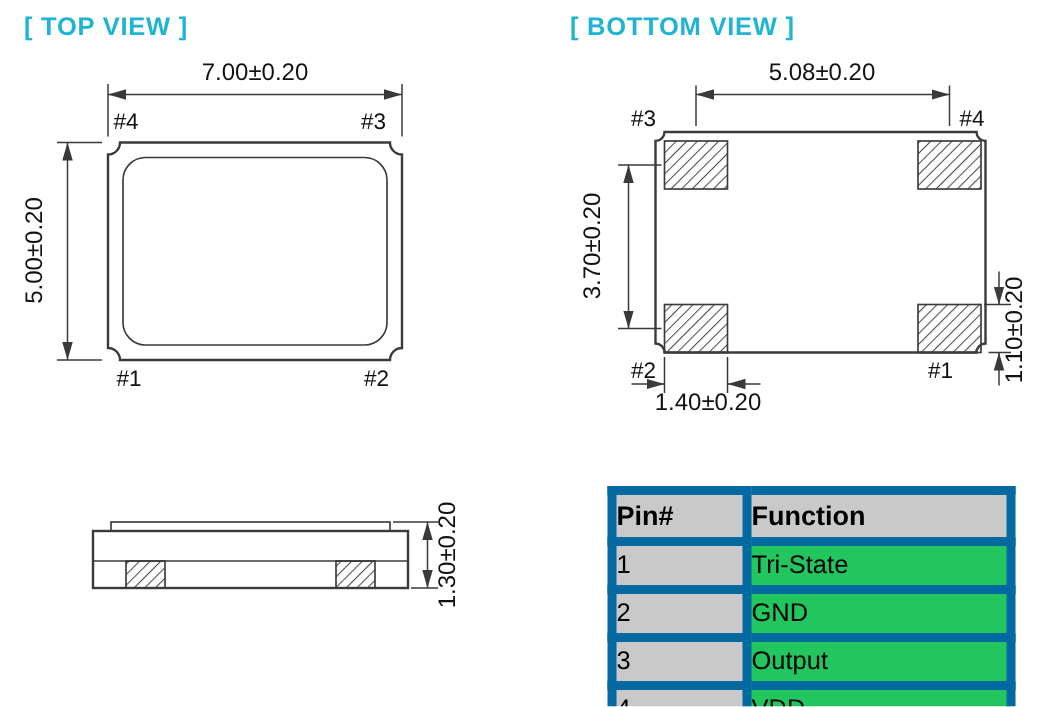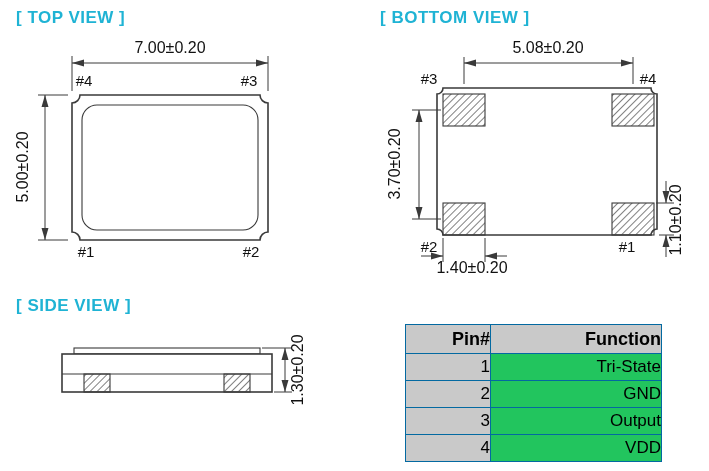--- a/index.html
+++ b/index.html
@@ -17,36 +17,35 @@
   .thin { fill:none; stroke:#3a3a3a; stroke-width:1.1; }
   .pad  { fill:url(#hatch); stroke:#3a3a3a; stroke-width:1.1; }
   .dim  { stroke:#3a3a3a; stroke-width:1; fill:none; }
   .dtxt { font-family:"Liberation Sans", sans-serif; font-size:16px; fill:#111111; }
   .ptxt { font-family:"Liberation Sans", sans-serif; font-size:15px; fill:#111111; }
   table.pin-table {
     position:absolute; left:405px; top:324px;
     border-collapse:collapse; font-family:"Liberation Sans", sans-serif;
     color:#000;
   }
-  .pin-table th, .pin-table td { border:1px solid #0369a1; text-align:right; padding:0; }
+  .pin-table th, .pin-table td { border:6px solid #0369a1; text-align:left; padding:0; }
   .pin-table th { background:#c9c9c9; font-size:18px; font-weight:bold; height:28px; }
   .pin-table th.col-pin { width:84px; }
   .pin-table th.col-fn  { width:170px; }
   .pin-table td { font-size:17px; height:26px; }
   .pin-table td.pin-cell { background:#c9c9c9; }
   .pin-table td.fn-cell  { background:#22c55e; }
 </style>
 </head>
 <body>
 
 <div class="screen">
 
   <div class="vlabel" style="left:16px; top:8px;">[ TOP VIEW ]</div>
   <div class="vlabel" style="left:380px; top:8px;text-align:center;">[ BOTTOM VIEW ]</div>
-  <div class="vlabel" style="left:16px; top:296px;">[ SIDE VIEW ]</div>
 
   <svg class="drawing" width="709" height="471" viewBox="0 0 709 471">
     <defs>
       <marker id="arr" markerWidth="13" markerHeight="8" refX="12" refY="4" orient="auto-start-reverse">
         <path d="M0,0.5 L12,4 L0,7.5 Z" fill="#3a3a3a"></path>
       </marker>
       <pattern id="hatch" width="5" height="5" patternUnits="userSpaceOnUse" patternTransform="rotate(45)">
         <line x1="0" y1="0" x2="0" y2="5" stroke="#4a4a4a" stroke-width="1.4"></line>
       </pattern>
     </defs>

